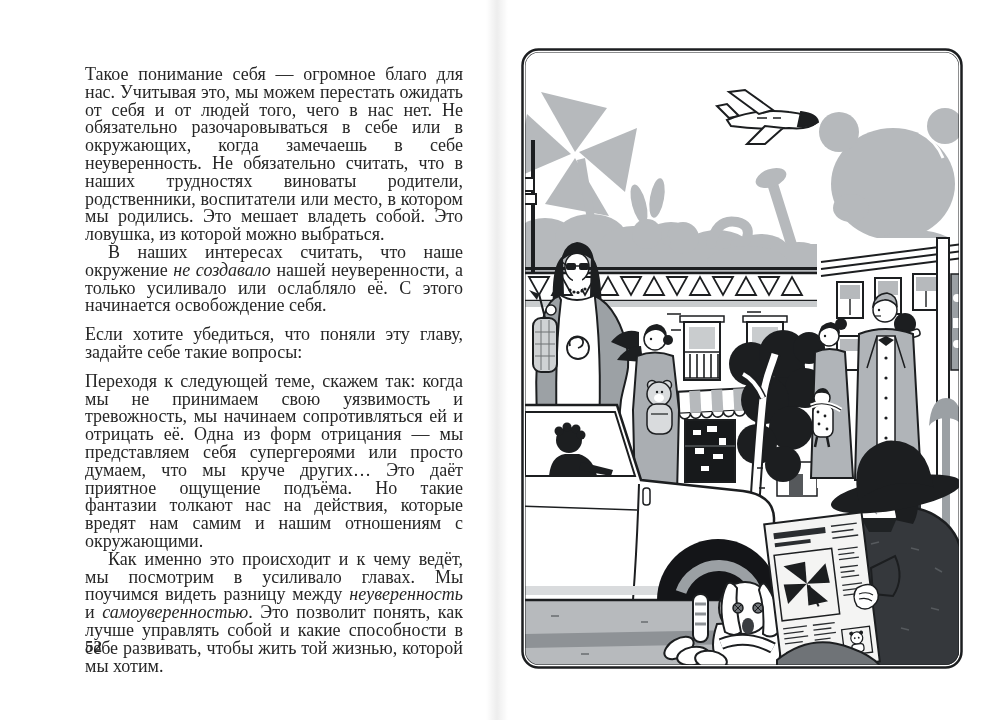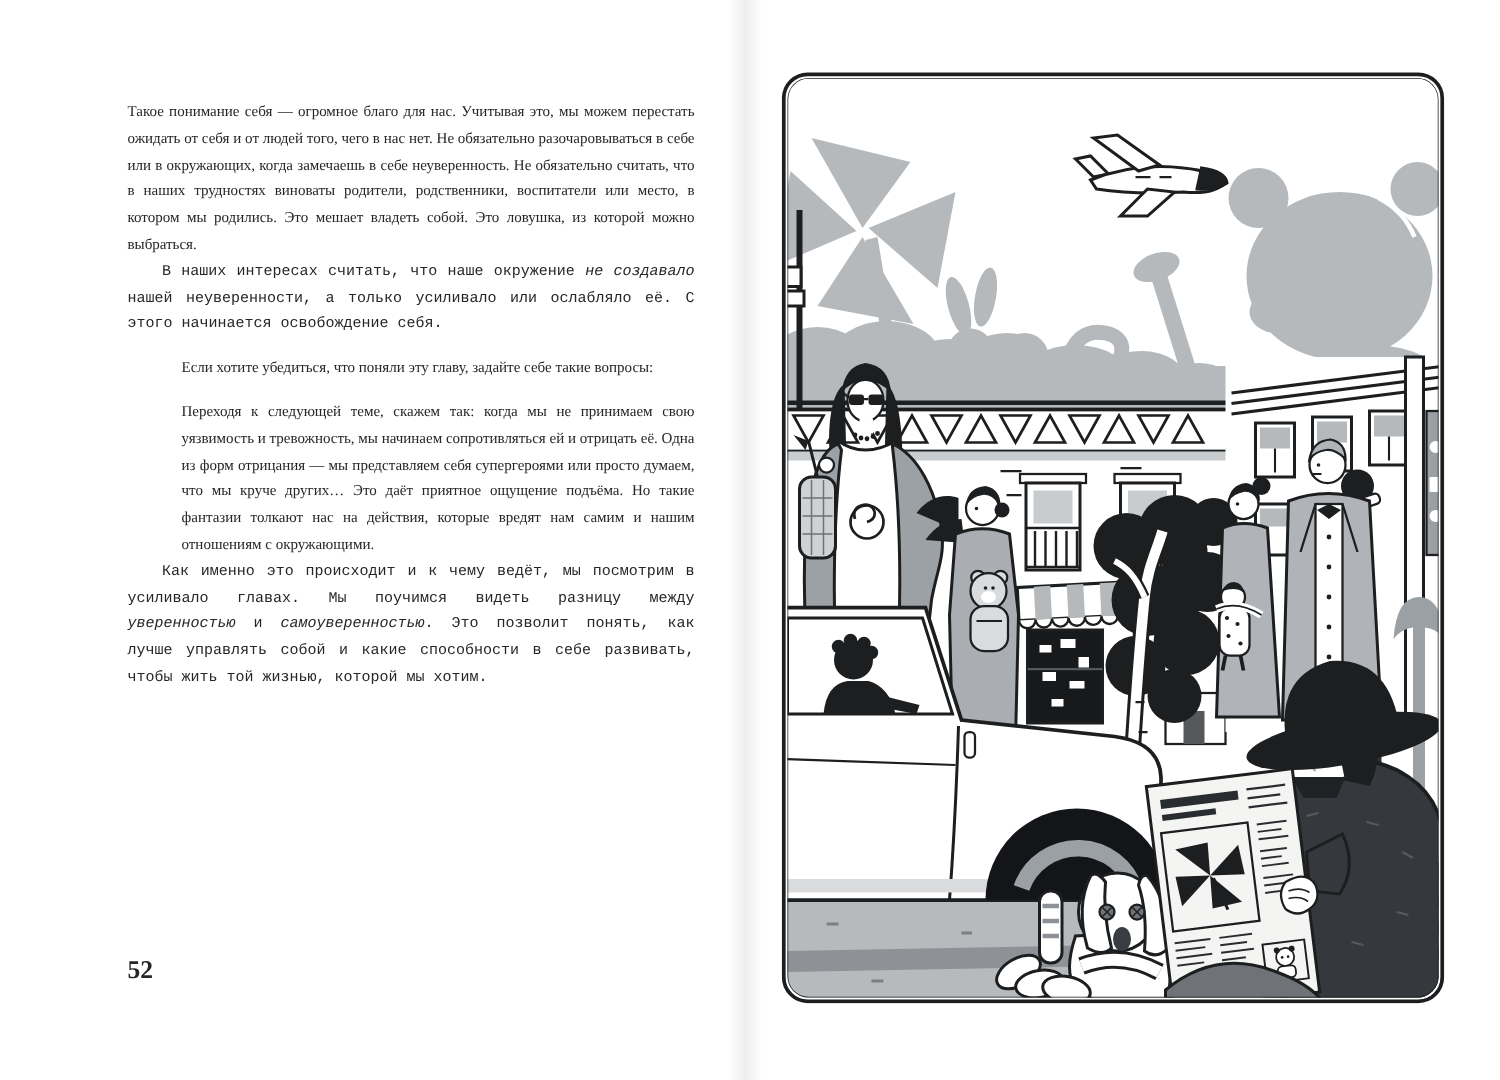--- a/index.html
+++ b/index.html
@@ -5,25 +5,25 @@
   html,body{margin:0;padding:0;}
   body{
     width:1000px;height:720px;position:relative;overflow:hidden;
     background:var(--page-bg,#fff);
     font-family:"Liberation Serif","DejaVu Serif",serif;
   }
   
   .text-column{
     position:absolute;left:85px;top:66px;width:378px;
     color:var(--text-color,#262626);
-    font-size:10px;line-height:17.8px;text-align:justify;
+    font-size:18px;line-height:17.8px;text-align:justify;
   }
   .para{margin:0;}
-  .para.indent{text-indent:23px;font-family:Liberation Mono, monospace;}
-  .para.gap{margin-top:11px;margin-left:36px;}
+  .para.indent{text-indent:23px;}
+  .para.gap{margin-top:11px;}
   .it{font-style:italic;}
   .page-number{
     position:absolute;left:85px;top:637px;
     font-size:17px;font-weight:bold;color:var(--text-color,#262626);
   }
   
   .gutter{
     position:absolute;left:486px;top:0;width:22px;height:720px;
     background:linear-gradient(to right,rgba(0,0,0,0),rgba(0,0,0,0.07),rgba(0,0,0,0));
   }
@@ -52,21 +52,21 @@
 <body>
 
 <div class="gutter"></div>
 
 <div>
   <div id="paragraphs" class="text-column">
       <p class="para"><span>Такое понимание себя — огромное благо для нас. Учитывая это, мы можем перестать ожидать от себя и от людей того, чего в нас нет. Не обязательно разочаровываться в себе или в окружающих, когда замечаешь в себе неуверенность. Не обязательно считать, что в наших трудностях виноваты родители, родственники, воспитатели или место, в котором мы родились. Это мешает владеть собой. Это ловушка, из которой можно выбраться.</span></p>
       <p class="para indent"><span>В наших интересах считать, что наше окружение </span><span class="it">не создавало</span><span> нашей неуверенности, а только усиливало или ослабляло её. С этого начинается освобождение себя.</span></p>
       <p class="para gap"><span>Если хотите убедиться, что поняли эту главу, задайте себе такие вопросы:</span></p>
       <p class="para gap"><span>Переходя к следующей теме, скажем так: когда мы не принимаем свою уязвимость и тревожность, мы начинаем сопротивляться ей и отрицать её. Одна из форм отрицания — мы представляем себя супергероями или просто думаем, что мы круче других… Это даёт приятное ощущение подъёма. Но такие фантазии толкают нас на действия, которые вредят нам самим и нашим отношениям с окружающими.</span></p>
-      <p class="para indent"><span>Как именно это происходит и к чему ведёт, мы посмотрим в усиливало главах. Мы поучимся видеть разницу между </span><span class="it">уверенностью</span><span> и </span><span class="it">самоуверенностью</span><span>. Это позволит понять, как лучше управлять собой и какие способности в себе развивать, чтобы жить той жизнью, которой мы хотим.</span></p>
+      <p class="para indent"><span>Как именно это происходит и к чему ведёт, мы посмотрим в усиливало главах. Мы поучимся видеть разницу между </span><span class="it">неуверенность</span><span> и </span><span class="it">самоуверенностью</span><span>. Это позволит понять, как лучше управлять собой и какие способности в себе развивать, чтобы жить той жизнью, которой мы хотим.</span></p>
     </div>
   <div class="page-number">52</div>
 </div>
 
 <div class="illustration">
 <svg viewBox="0 0 442 621" width="442" height="621">
   <defs>
     <clipPath id="frameClip">
           <rect x="4" y="4" width="434" height="613" rx="14"></rect>
         </clipPath>

